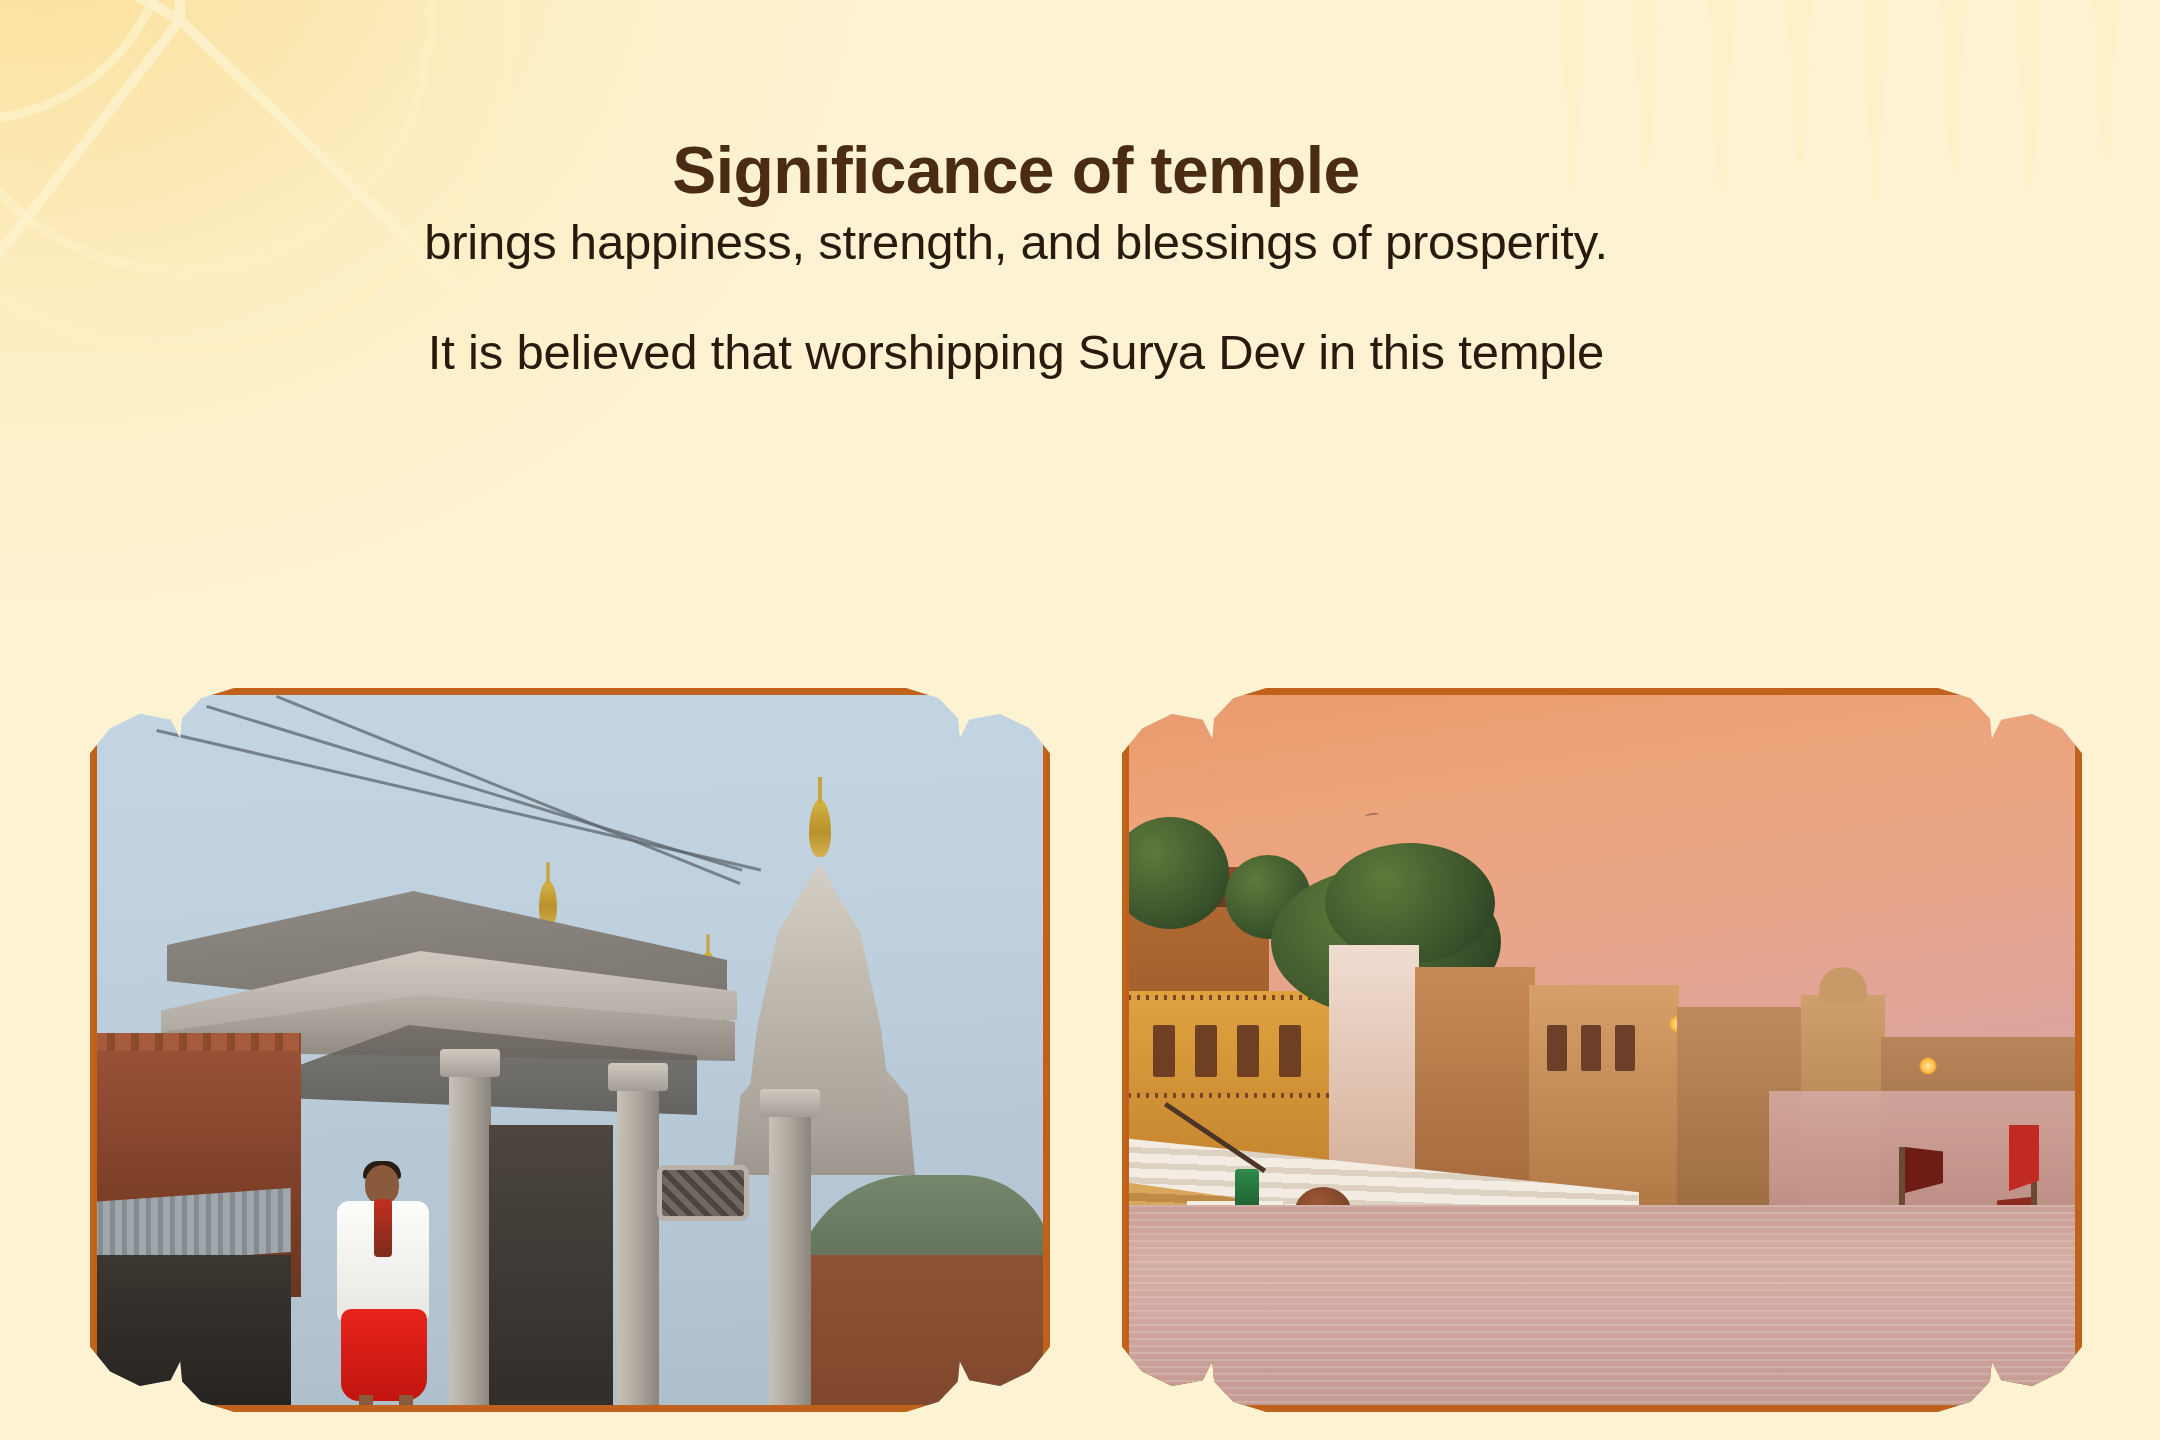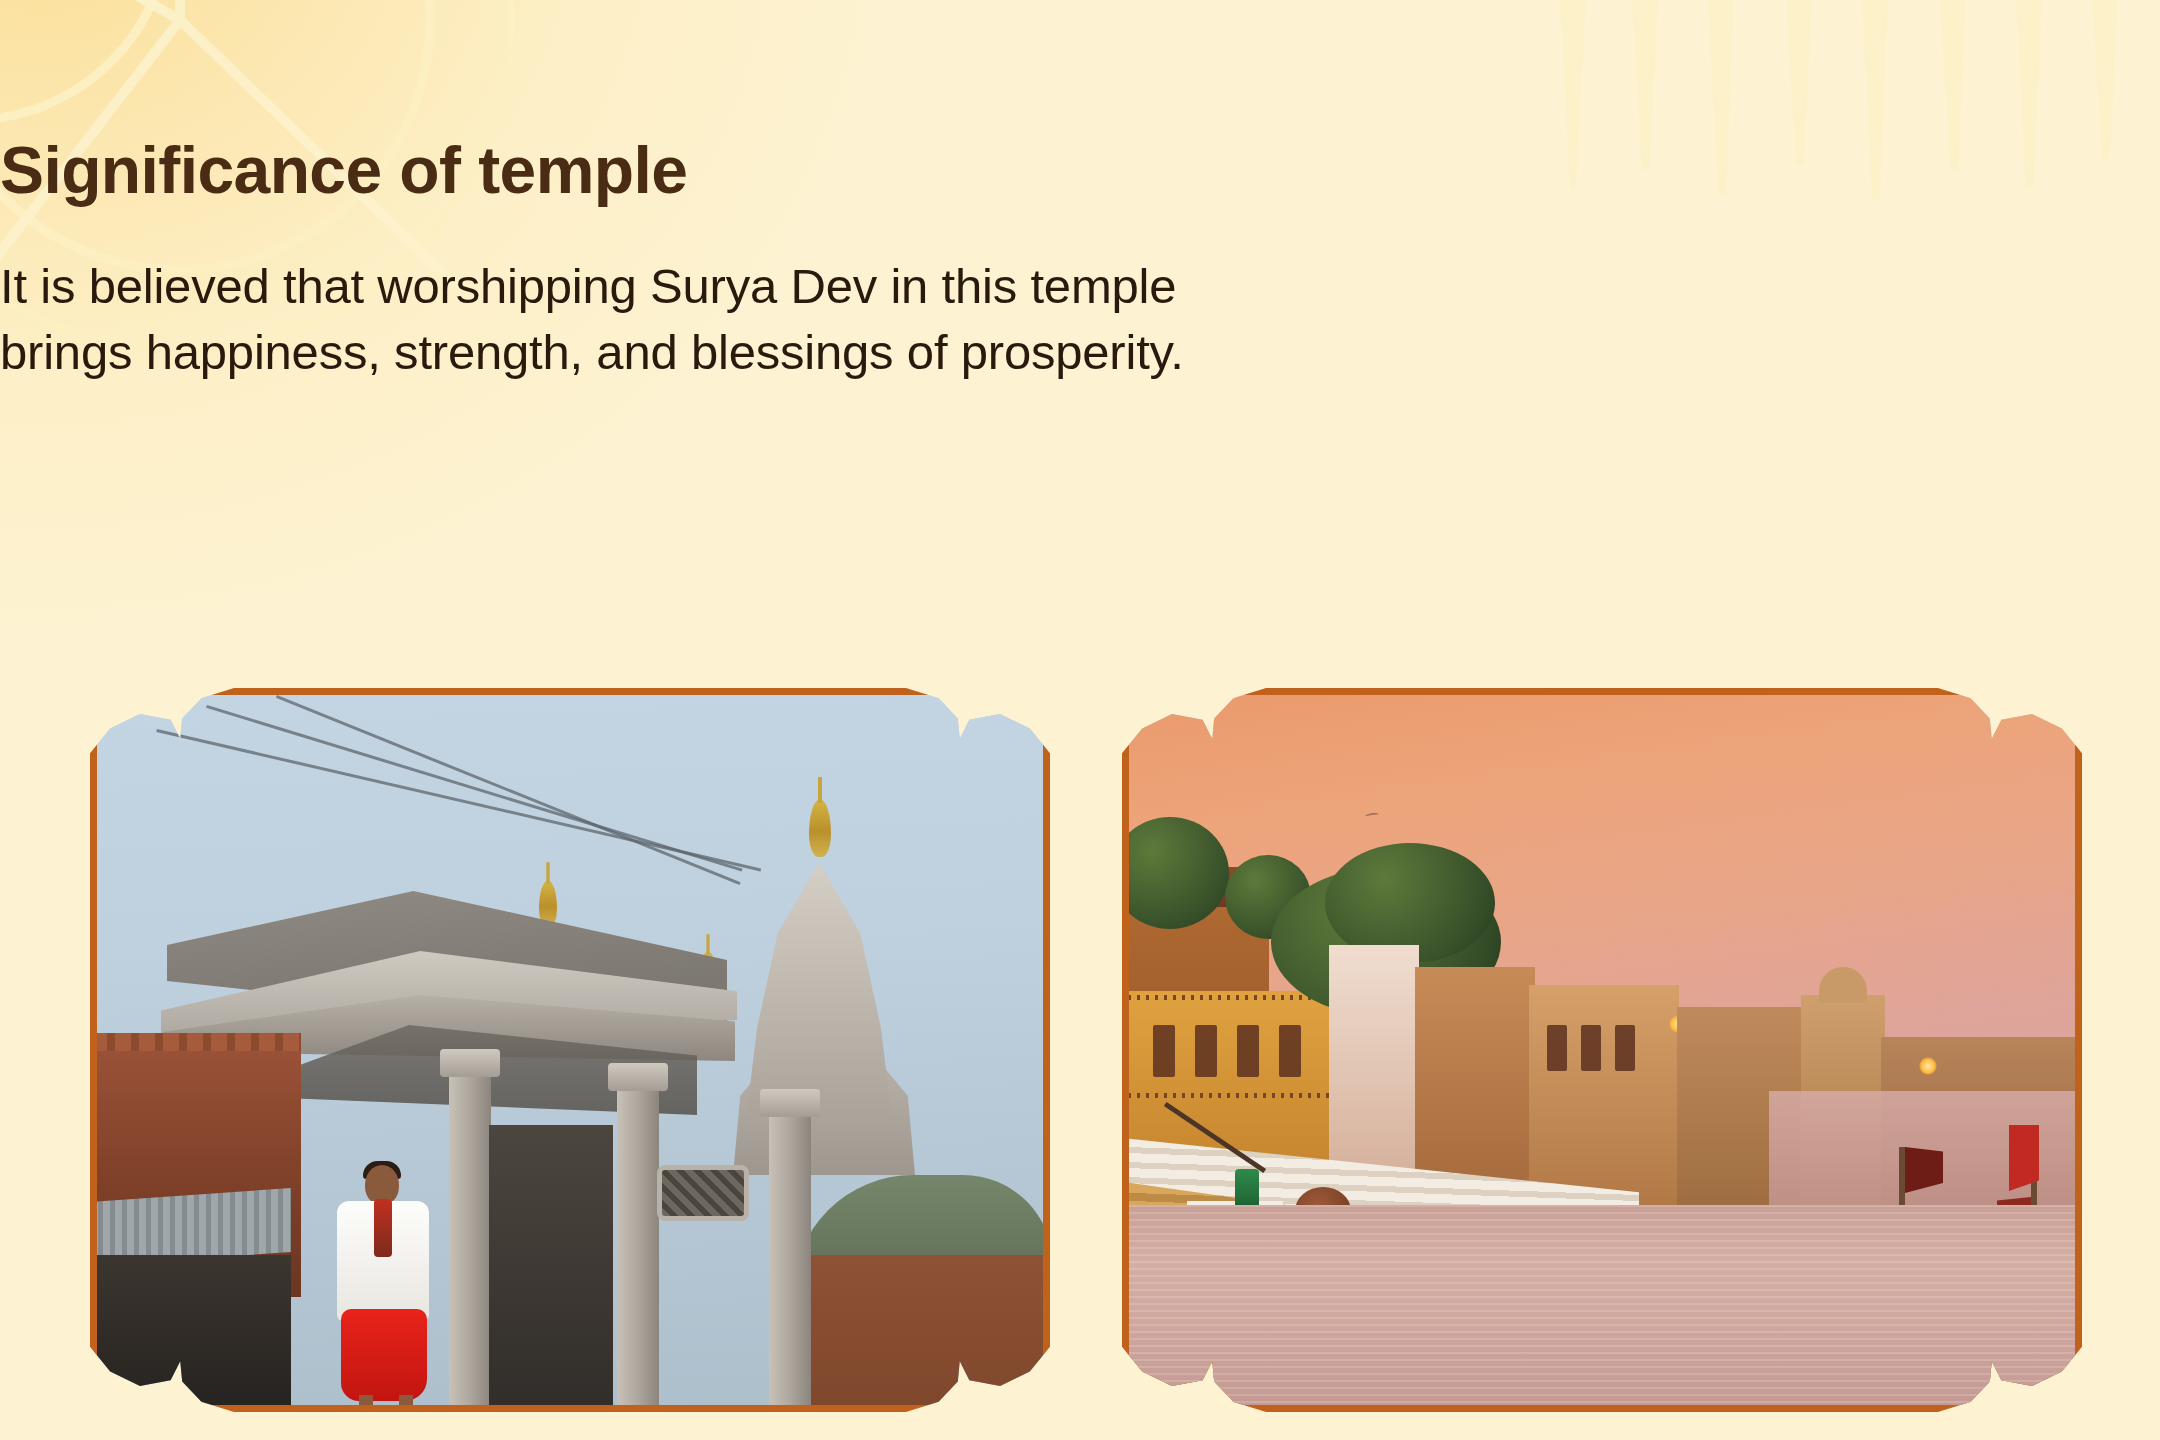--- a/index.html
+++ b/index.html
@@ -14,21 +14,21 @@
   #bg-base{
     position:absolute; inset:0;
     background:
       radial-gradient(900px 760px at 2% -6%, #fbdf98 0%, #fce9b6 38%, #fdf0c8 62%, #fdf3d3 100%),
       linear-gradient(155deg,#fce6ab 0%, #fdf0c6 34%, #fdf3d2 66%, #fdf4d6 100%);
   }
   #bg-sun{ position:absolute; left:-180px; top:-230px; width:900px; height:900px; }
   #bg-rays{ position:absolute; right:0; top:0; width:620px; height:320px; opacity:.55;}
 
   
-  .head-wrap{ position:absolute; left:0; top:0; width:2032px; }
+  .head-wrap{ position:absolute; left:0; top:0; width:2032px; text-align:center; }
   #page-title{
     margin-top:132px;
     font-size:66px; font-weight:bold; letter-spacing:-.6px;
     color:#4a2b14;
   }
   .sub{
     font-size:49px; color:#2a190d; letter-spacing:-.2px; line-height:1.26;
   }
   #sub-l1{ margin-top:48px; }
   #sub-l2{ margin-top:4px; }
@@ -166,22 +166,22 @@
     <path d="M246 0 L272 0 L264 165 L256 165 Z"></path>
     <path d="M322 0 L348 0 L340 200 L332 200 Z"></path>
     <path d="M400 0 L426 0 L418 172 L410 172 Z"></path>
     <path d="M476 0 L502 0 L494 188 L486 188 Z"></path>
     <path d="M552 0 L578 0 L570 160 L562 160 Z"></path>
   </g>
 </svg>
 
 <div class="head-wrap">
   <h1 id="page-title">Significance of temple</h1>
+  <div class="sub" id="sub-l2">brings happiness, strength, and blessings of prosperity.</div>
   <div class="sub" id="sub-l1">It is believed that worshipping Surya Dev in this temple</div>
-  <div class="sub" id="sub-l2">brings happiness, strength, and blessings of prosperity.</div>
 </div>
 
 <div class="frame" id="photo-temple">
   <div class="photo-inner">
     <div class="t-sky"></div>
 
     <div class="t-wire" style="left:110px; top:10px;  width:560px; transform:rotate(17deg);"></div>
     <div class="t-wire" style="left:60px;  top:34px;  width:620px; transform:rotate(13deg);"></div>
     <div class="t-wire" style="left:180px; top:0px;   width:500px; transform:rotate(22deg);"></div>
 

